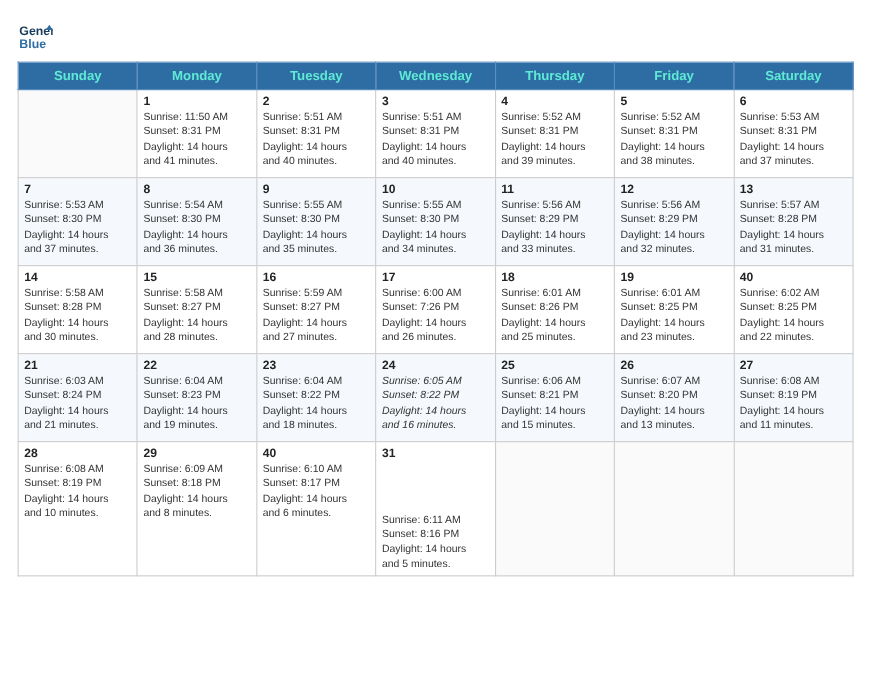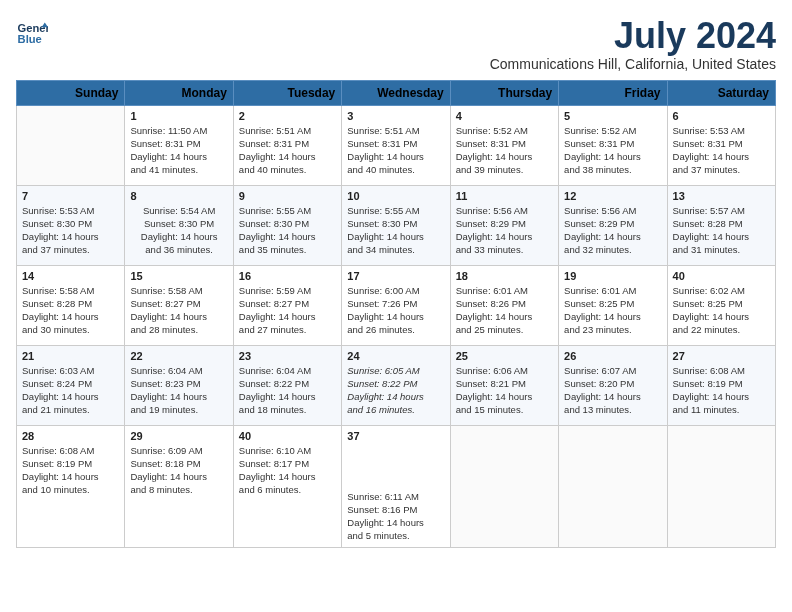--- a/index.html
+++ b/index.html
@@ -39,24 +39,24 @@
       color: #333;
       font-weight: normal;
     }
     table {
       width: 100%;
       border-collapse: collapse;
       table-layout: fixed;
     }
     thead th {
       background-color: #2e6da4;
-      color: #000000;
+      color: #5eead4;
       font-size: 12px;
       font-weight: bold;
-      text-align: right;
+      text-align: center;
       padding: 5px 6px;
       border: 1px solid #5a8ec0;
     }
     tbody td {
       border: 1px solid #ccc;
       vertical-align: top;
       padding: 4px 5px;
       font-size: 10px;
       color: #333;
       height: 80px;
@@ -86,24 +86,20 @@
 </head>
 <body>
 
 <div class="header-area">
   <div class="logo">
     <svg class="logo-icon" viewBox="0 0 40 40">
       <text x="2" y="20" font-size="14" font-weight="bold" fill="#1a3a5c">General</text>
       <text x="2" y="34" font-size="14" font-weight="bold" fill="#2e6da4">Blue</text>
       <polygon points="36,8 40,14 32,14" fill="#2e6da4"></polygon>
     </svg>
-  </div>
-  <div class="title-area">
-    <div class="calendar-title">July 2024</div>
-    <div class="calendar-subtitle">Communications Hill, California, United States</div>
   </div>
 </div>
 
 <table>
   <thead>
     <tr id="header-row">
         <th>Sunday</th>
         <th>Monday</th>
         <th>Tuesday</th>
         <th>Wednesday</th>
@@ -161,21 +157,21 @@
       <tr>
         <td>
           <span class="day-number">7</span>
           <div class="cell-content" style="white-space: pre-line;">Sunrise: 5:53 AM
 Sunset: 8:30 PM
 Daylight: 14 hours
 and 37 minutes.</div>
         </td>
         <td>
           <span class="day-number">8</span>
-          <div class="cell-content" style="white-space: pre-line; text-align: center;">Sunrise: 5:54 AM
+          <div class="cell-content" style="white-space: pre-line;">Sunrise: 5:54 AM
 Sunset: 8:30 PM
 Daylight: 14 hours
 and 36 minutes.</div>
         </td>
         <td>
           <span class="day-number">9</span>
           <div class="cell-content" style="white-space: pre-line;">Sunrise: 5:55 AM
 Sunset: 8:30 PM
 Daylight: 14 hours
 and 35 minutes.</div>
@@ -327,21 +323,21 @@
 and 8 minutes.</div>
         </td>
         <td>
           <span class="day-number">40</span>
           <div class="cell-content" style="white-space: pre-line;">Sunrise: 6:10 AM
 Sunset: 8:17 PM
 Daylight: 14 hours
 and 6 minutes.</div>
         </td>
         <td>
-          <span class="day-number">37</span>
+          <span class="day-number">31</span>
           <div class="cell-content" style="white-space: pre-line; margin-top: 48px;">Sunrise: 6:11 AM
 Sunset: 8:16 PM
 Daylight: 14 hours
 and 5 minutes.</div>
         </td>
         <td class="empty-cell"></td>
         <td class="empty-cell"></td>
         <td class="empty-cell"></td>
       </tr>
     </tbody>

